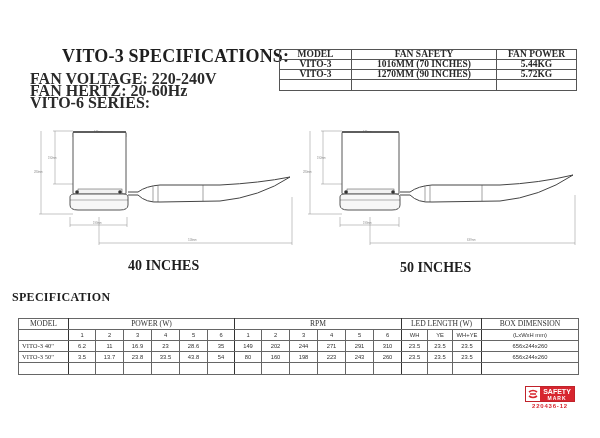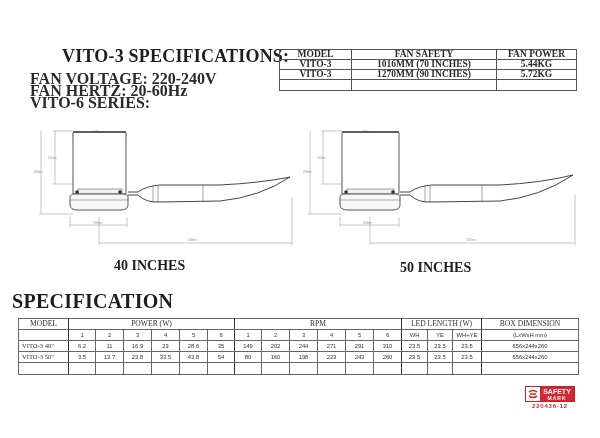--- a/index.html
+++ b/index.html
@@ -10,21 +10,21 @@
   .specline { position: absolute; left: 30px; font-size: 16px; font-weight: bold; color: #2a2a2a; }
 
   table { border-collapse: collapse; position: absolute; }
   .top-table { left: 279px; top: 49px; width: 298px; border: 1.5px solid #444; }
   .top-table td, .top-table th { border: 1px solid #555; font-size: 9.5px; font-weight: bold; text-align: center; height: 10px; line-height: 9px; padding: 0 2px; color: #2a2a2a; }
   .top-table tr.blank td { height: 11px; }
 
   .diagram { position: absolute; }
   .diag-label { position: absolute; font-size: 14px; font-weight: bold; color: #1e1e1e; }
 
-  .sec-title { position: absolute; left: 12px; top: 290px; font-size: 20px; font-weight: bold; letter-spacing: 0.3px; color: #1e1e1e; }
+  .sec-title { position: absolute; left: 12px; top: 290px; font-size: 12px; font-weight: bold; letter-spacing: 0.3px; color: #1e1e1e; }
 
   .spec-table { left: 18px; top: 318px; width: 561px; border: 1.5px solid #333; }
   .spec-table td { border: 1px solid #666; font-family: "Liberation Serif", serif; font-size: 6.6px; text-align: center; height: 11px; line-height: 10px; padding: 0; color: #333; }
   .spec-table td.hdr { font-size: 7.6px; }
   .spec-table td.model { text-align: left; padding-left: 3px; }
   .spec-table td.sans { font-family: "Liberation Sans", sans-serif; font-size: 5.8px; }
   .spec-table tr.blank td { height: 12px; }
   .spec-table td.thick-r { border-right: 1.6px solid #333; }
 
   .safety { position: absolute; left: 525px; top: 386px; width: 50px; }
@@ -102,21 +102,21 @@
       <path d="M108 67 L118 67 Q126 61 140 60 L200 60 Q240 58 270 52" stroke-width="1"></path>
       <path d="M108 70 L118 70 Q126 78 140 77 L200 76 Q240 72 270 52" stroke-width="1"></path>
       <line x1="133" y1="61" x2="133" y2="77" stroke-width="0.5"></line>
       <line x1="138" y1="61" x2="138" y2="77" stroke-width="0.5"></line>
       <line x1="183" y1="60" x2="183" y2="76" stroke-width="0.5"></line>
     </g>
     <circle cx="57" cy="67" r="1.8" fill="#333"></circle>
       <circle cx="100" cy="67" r="1.8" fill="#333"></circle>
   </svg>
 </div>
-<div class="diag-label" style="left:114px; top:258px;">40 INCHES</div>
+<div class="diag-label" style="left:128px; top:258px;">40 INCHES</div>
 
 <div class="diagram" style="left:295px; top:125px; width:290px; height:120px;">
   <svg width="290" height="120" viewBox="0 0 290 120">
     <g stroke="#888" stroke-width="0.5" fill="none">
       <line x1="47" y1="10" x2="104" y2="10"></line>
       <line x1="28" y1="6" x2="28" y2="59"></line>
         <line x1="26" y1="6" x2="47" y2="6"></line>
         <line x1="26" y1="59" x2="47" y2="59"></line>
       <line x1="15" y1="6" x2="15" y2="89"></line>
         <line x1="13" y1="89" x2="47" y2="89"></line>

